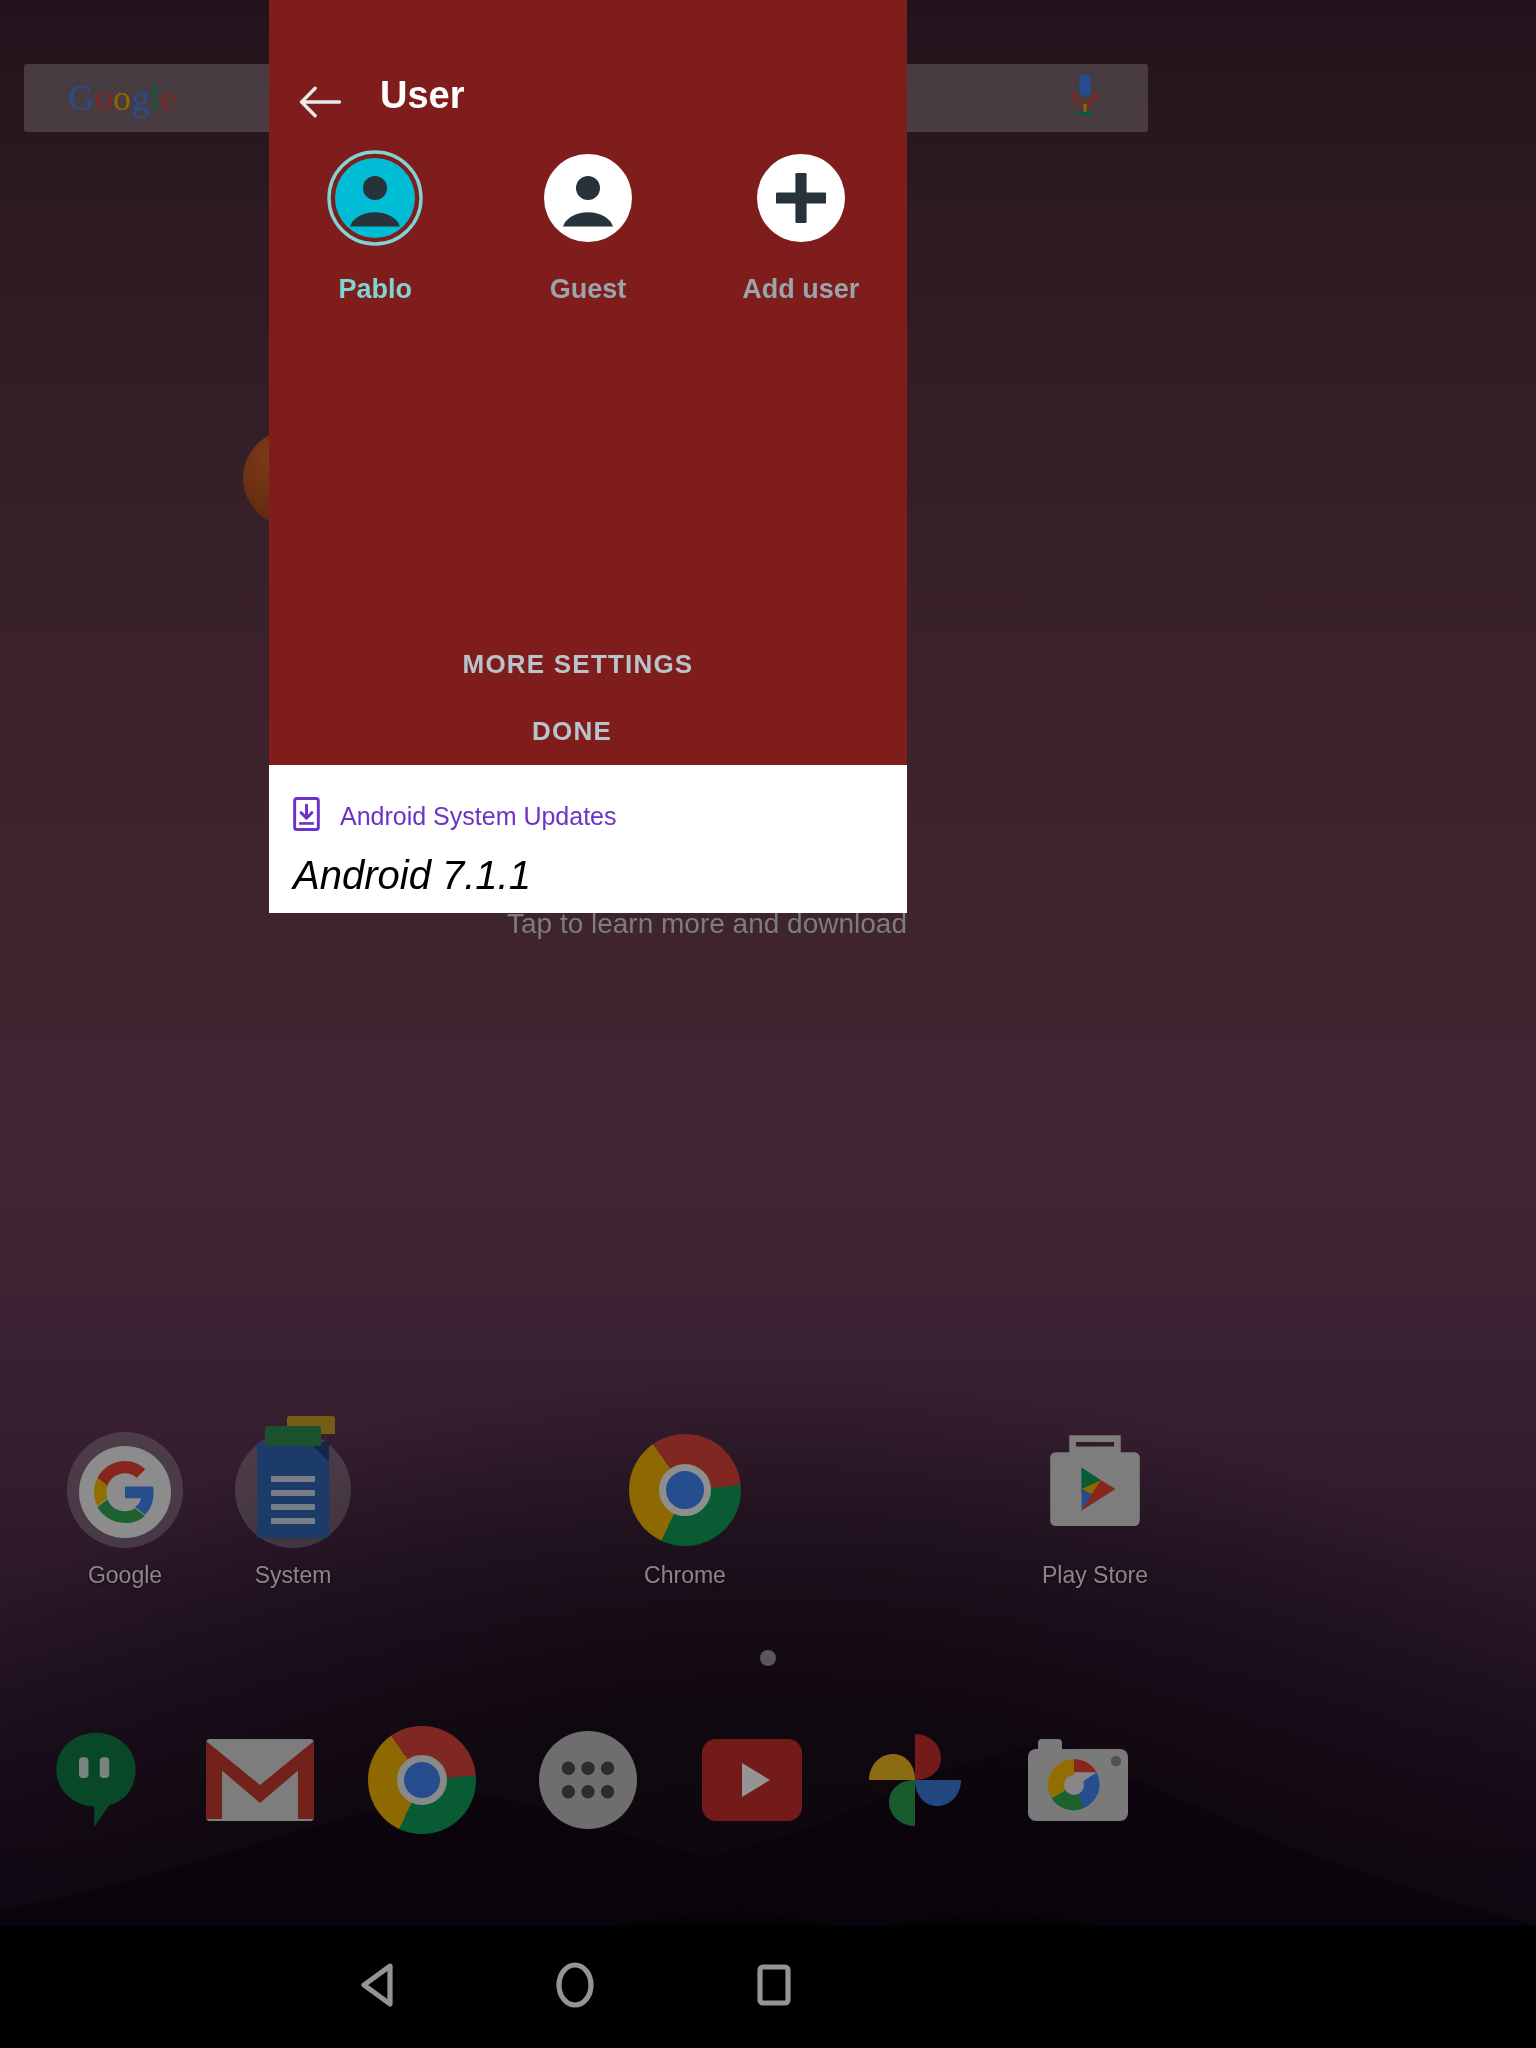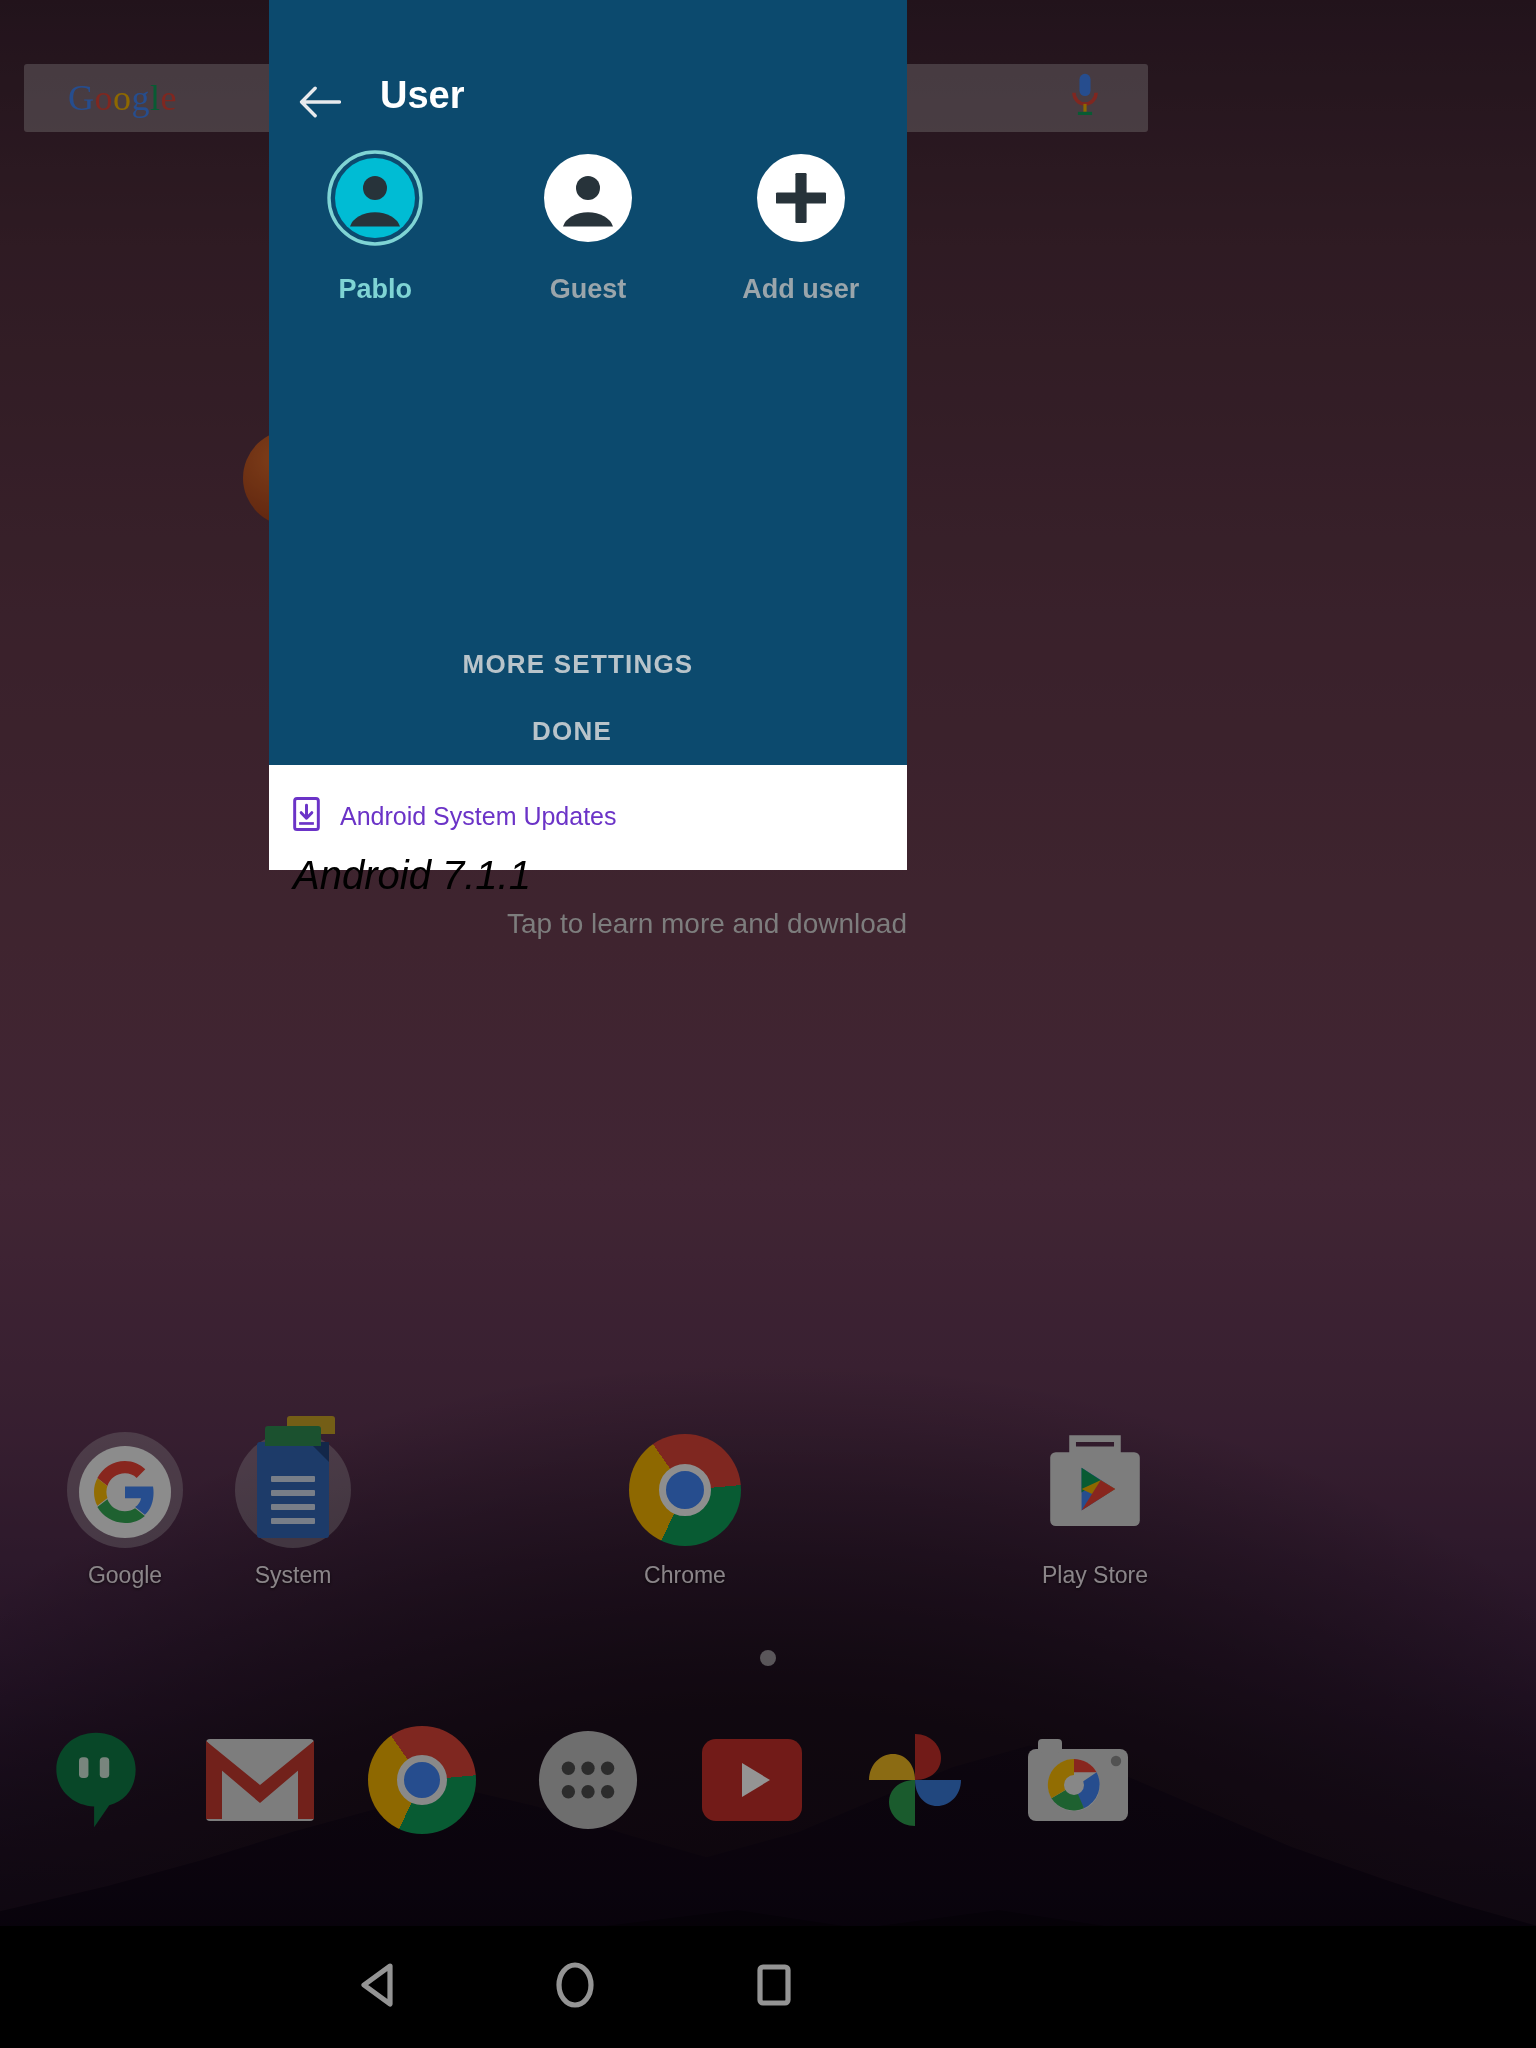--- a/index.html
+++ b/index.html
@@ -129,21 +129,21 @@
   
   .navbar{ position:absolute; left:0; right:0; bottom:0; height:122px; background:#000; }
   .navbar .btn{ position:absolute; top:50%; transform:translateY(-50%); }
 
   
   #dim{ position:absolute; inset:0; background:rgba(0,0,0,0.42); }
 
   
   #userpanel{
     position:absolute; left:269px; top:0; width:638px; height:765px;
-    background:#0c4a6e;
+    background:#7f1d1d;
     z-index:30;
   }
   .panel-header{ position:relative; height:175px; }
   .back-arrow{ position:absolute; left:30px; top:85px; cursor:pointer; }
   .panel-title{
     position:absolute; left:111px; top:74px;
     font-size:38px; font-weight:bold; color:#ffffff;
   }
   .users{ position:absolute; left:0; top:150px; width:100%; display:flex; }
   .user{ flex:1; text-align:center;font-weight:bold; }
@@ -160,21 +160,21 @@
     background:none;border:none;cursor:pointer;
     color:#b9c4ca; font-size:26px; font-weight:bold; letter-spacing:1.2px;
     font-family:"Liberation Sans", sans-serif;
     padding:18px 28px;
   }
   #more-settings-btn{ margin-right:20px; }
   #done-btn{ margin-right:32px; }
 
   
   #notif{
-    position:absolute; left:269px; top:765px; width:638px; height:105px;
+    position:absolute; left:269px; top:765px; width:638px; height:148px;
     background:#ffffff; z-index:30;
   }
   .notif-head{ display:flex; align-items:center; padding:32px 0 0 24px; }
   .notif-appname{ margin-left:20px; font-size:25px; color:#6b33c7; }
   .notif-title{ padding:18px 0 0 24px; font-size:40px; color:#000000;font-style:italic; }
   .notif-sub{ padding:10px 0 0 24px; font-size:28px; color:#7d7d7d;text-align:right; }
 </style>
 </head>
 <body>
 

